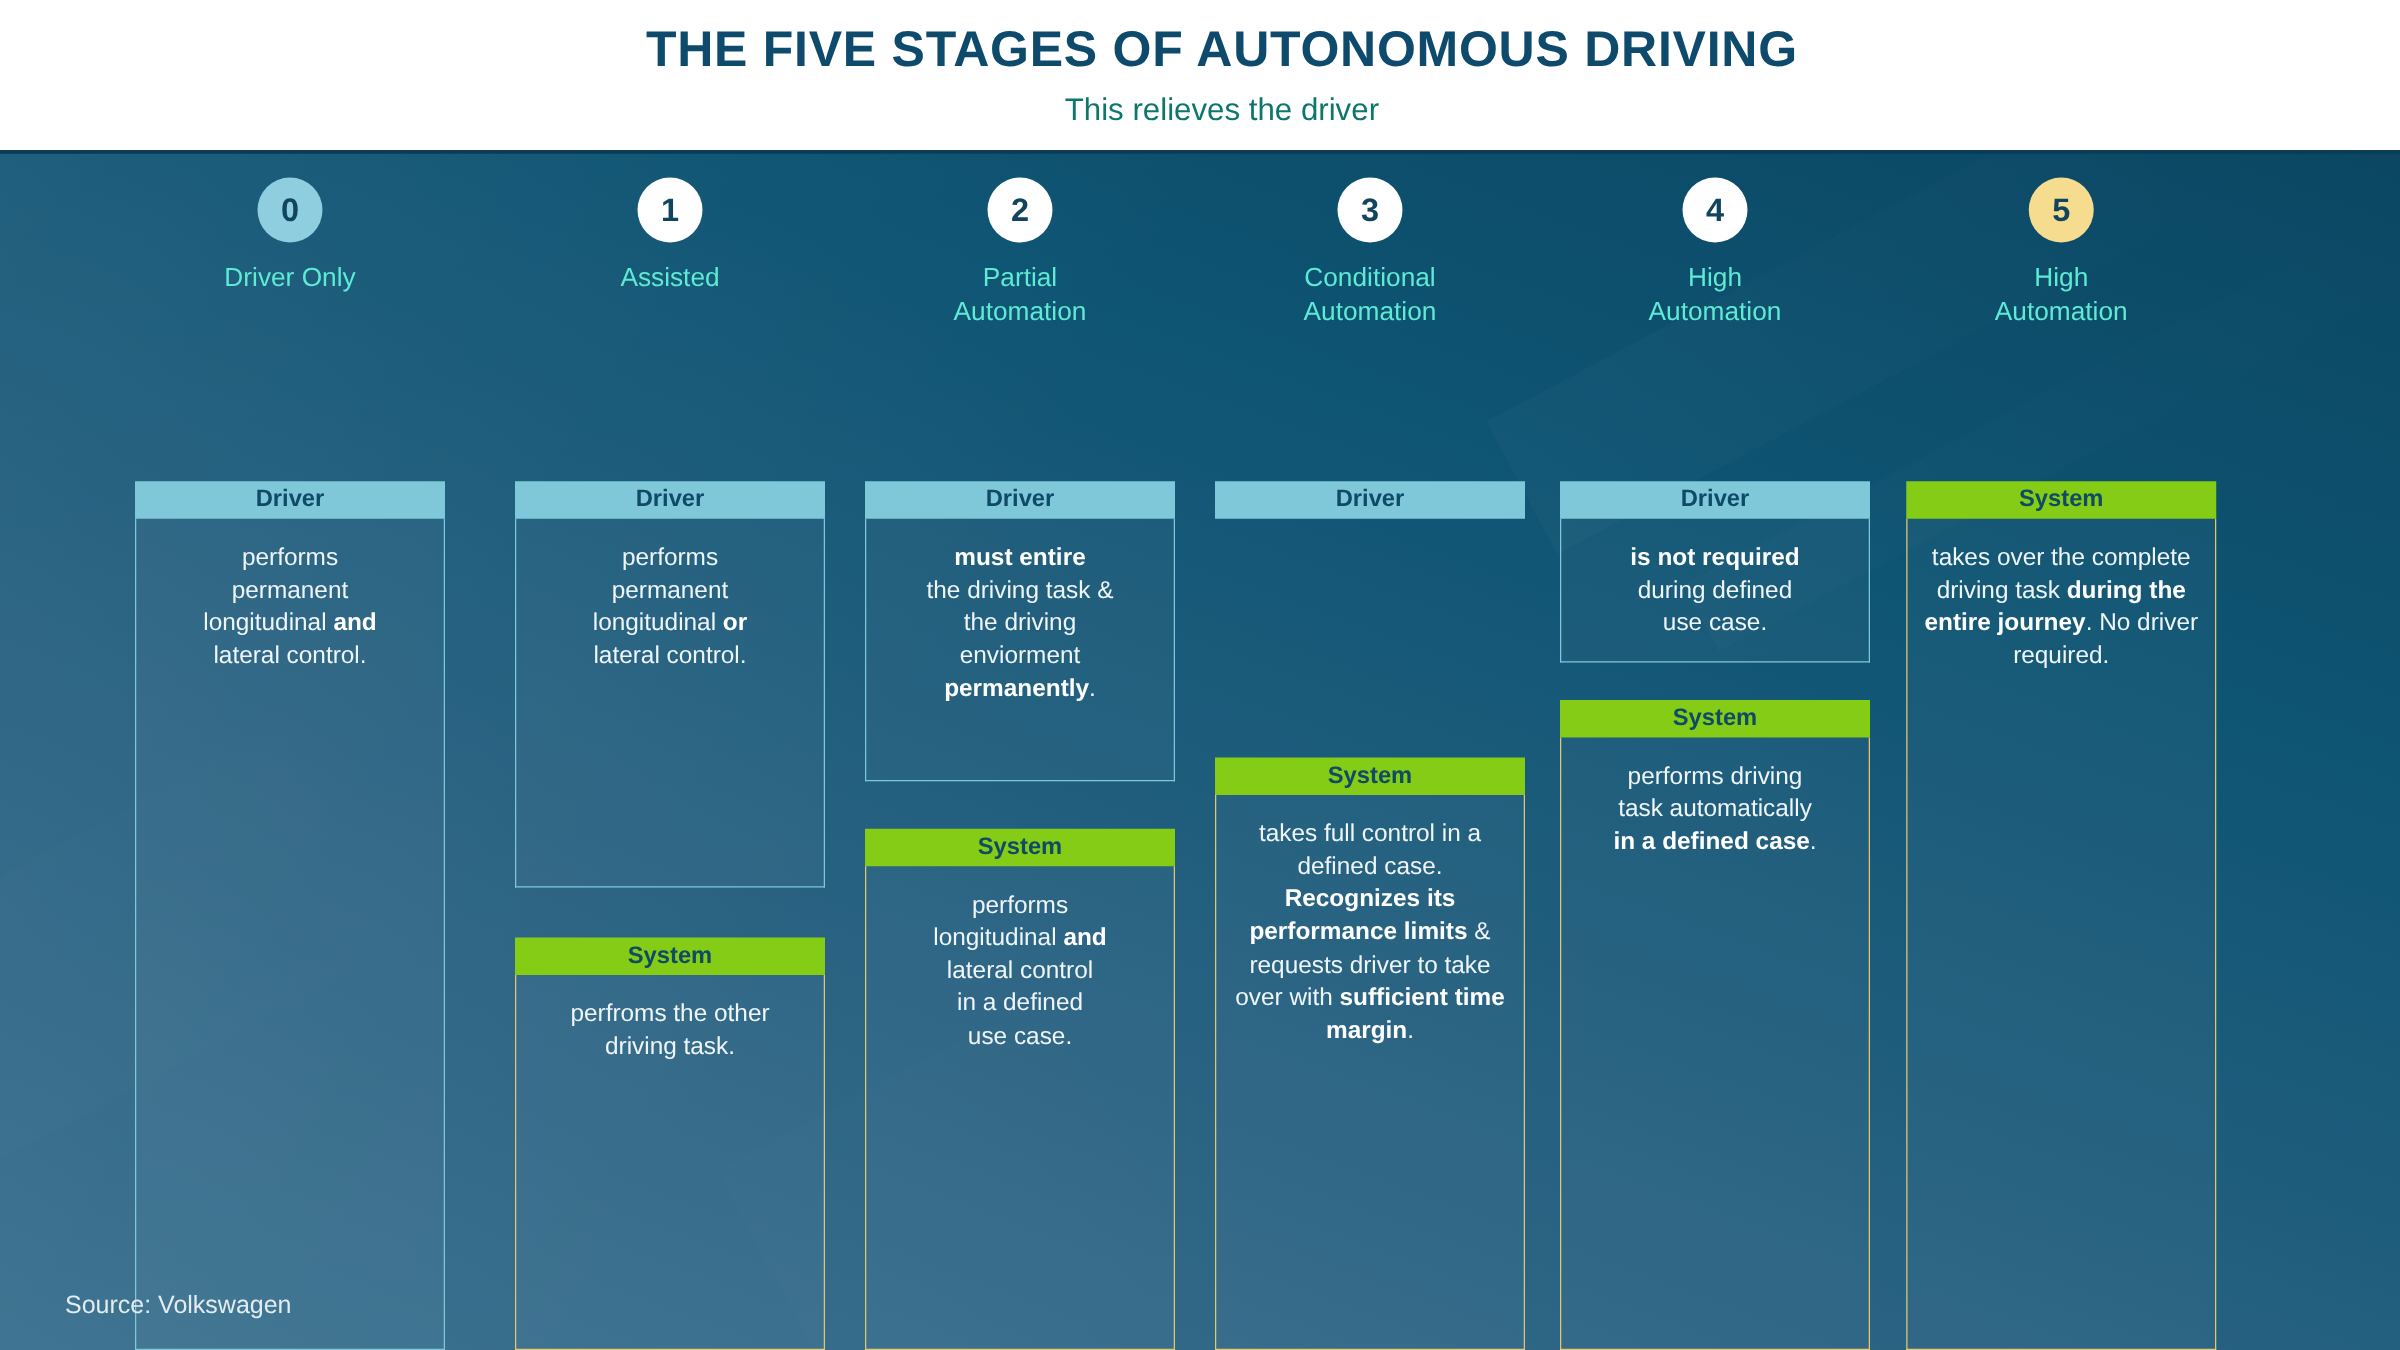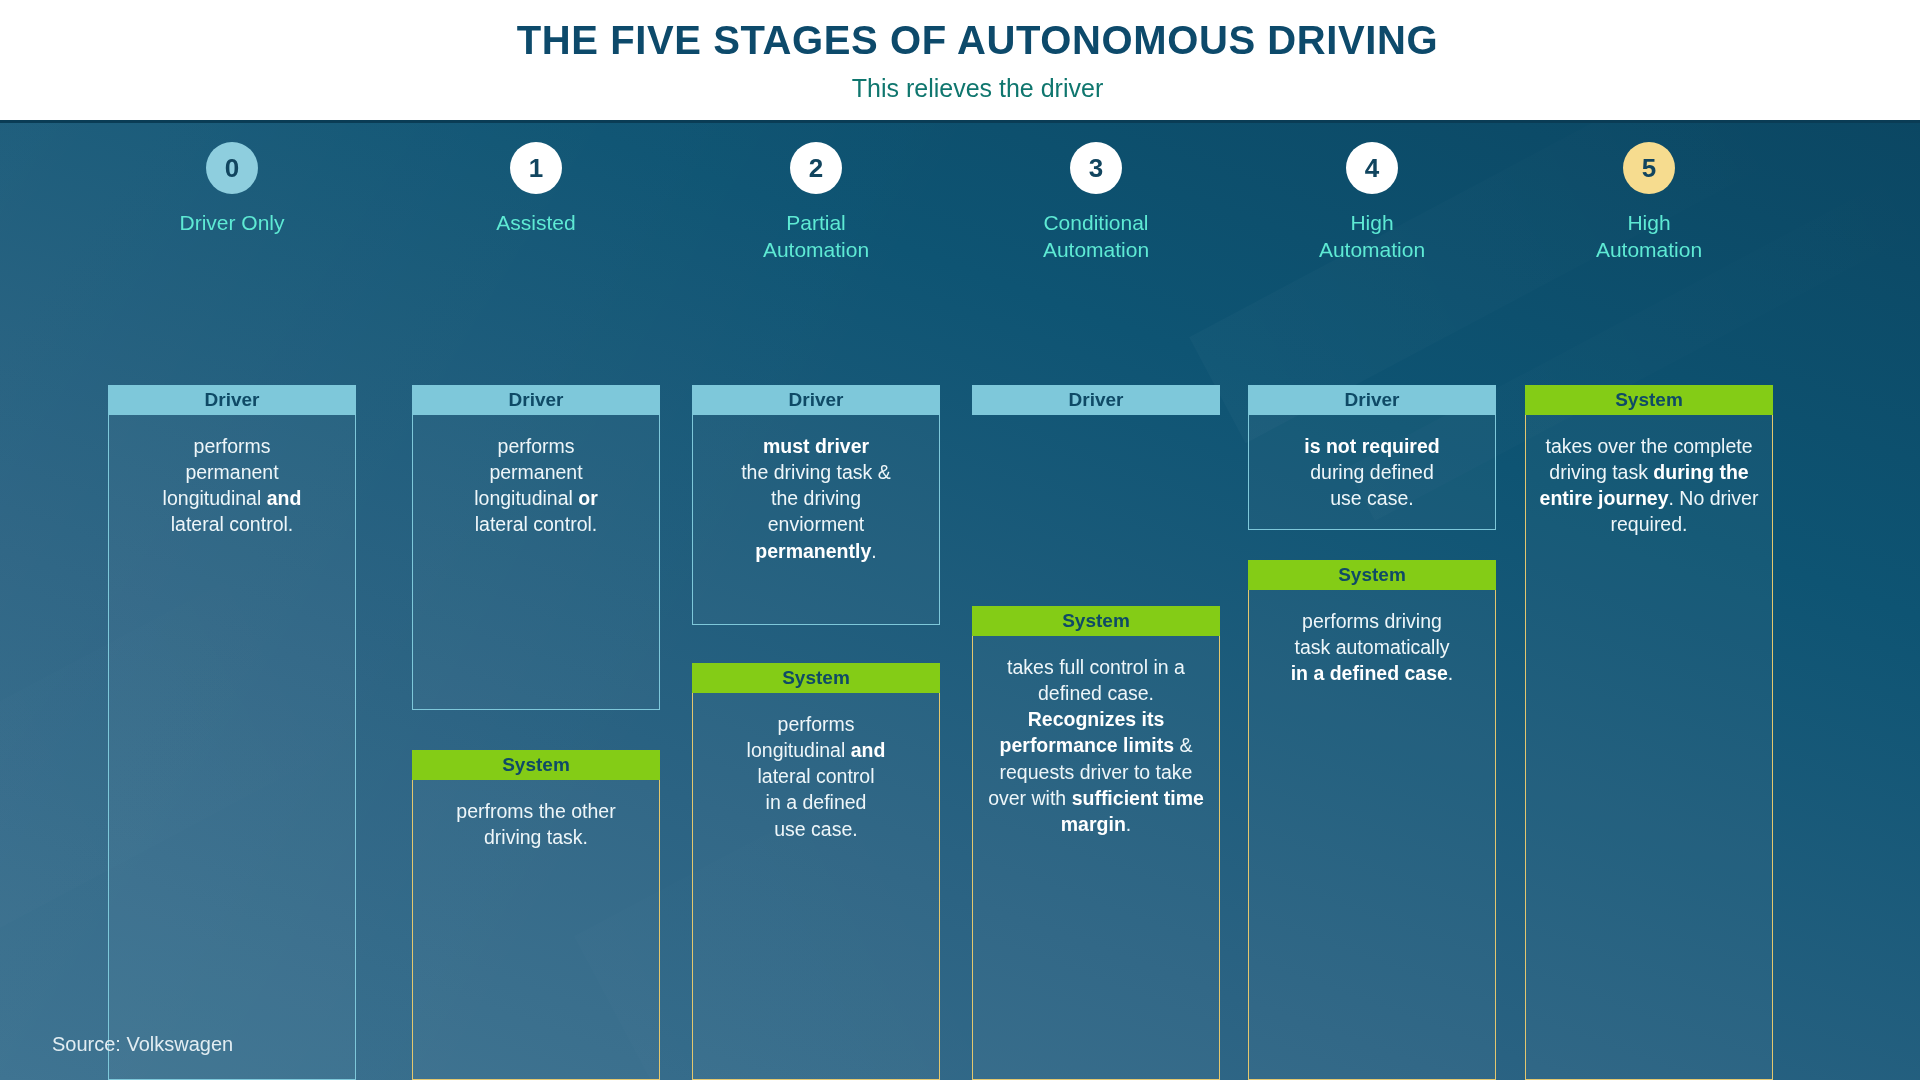--- a/index.html
+++ b/index.html
@@ -222,21 +222,21 @@
           <div class="card-head">System</div>
           <div class="card-body">perfroms the other<br>driving task.</div>
         </div>
       </div>
       <div class="column col-2">
         <div class="badge">2</div>
         <div class="stage-name">Partial
 Automation</div>
         <div class="card driver" style="top: 265px; height: 240px;">
           <div class="card-head">Driver</div>
-          <div class="card-body"><b>must driver</b><br>the driving task &amp;<br>the driving<br>enviorment<br><b>permanently</b>.</div>
+          <div class="card-body"><b>must entire</b><br>the driving task &amp;<br>the driving<br>enviorment<br><b>permanently</b>.</div>
         </div>
         <div class="card system" style="top: 543px; height: 417px;">
           <div class="card-head">System</div>
           <div class="card-body">performs<br>longitudinal <b>and</b><br>lateral control<br>in a defined<br>use case.</div>
         </div>
       </div>
       <div class="column col-3">
         <div class="badge">3</div>
         <div class="stage-name">Conditional
 Automation</div>

